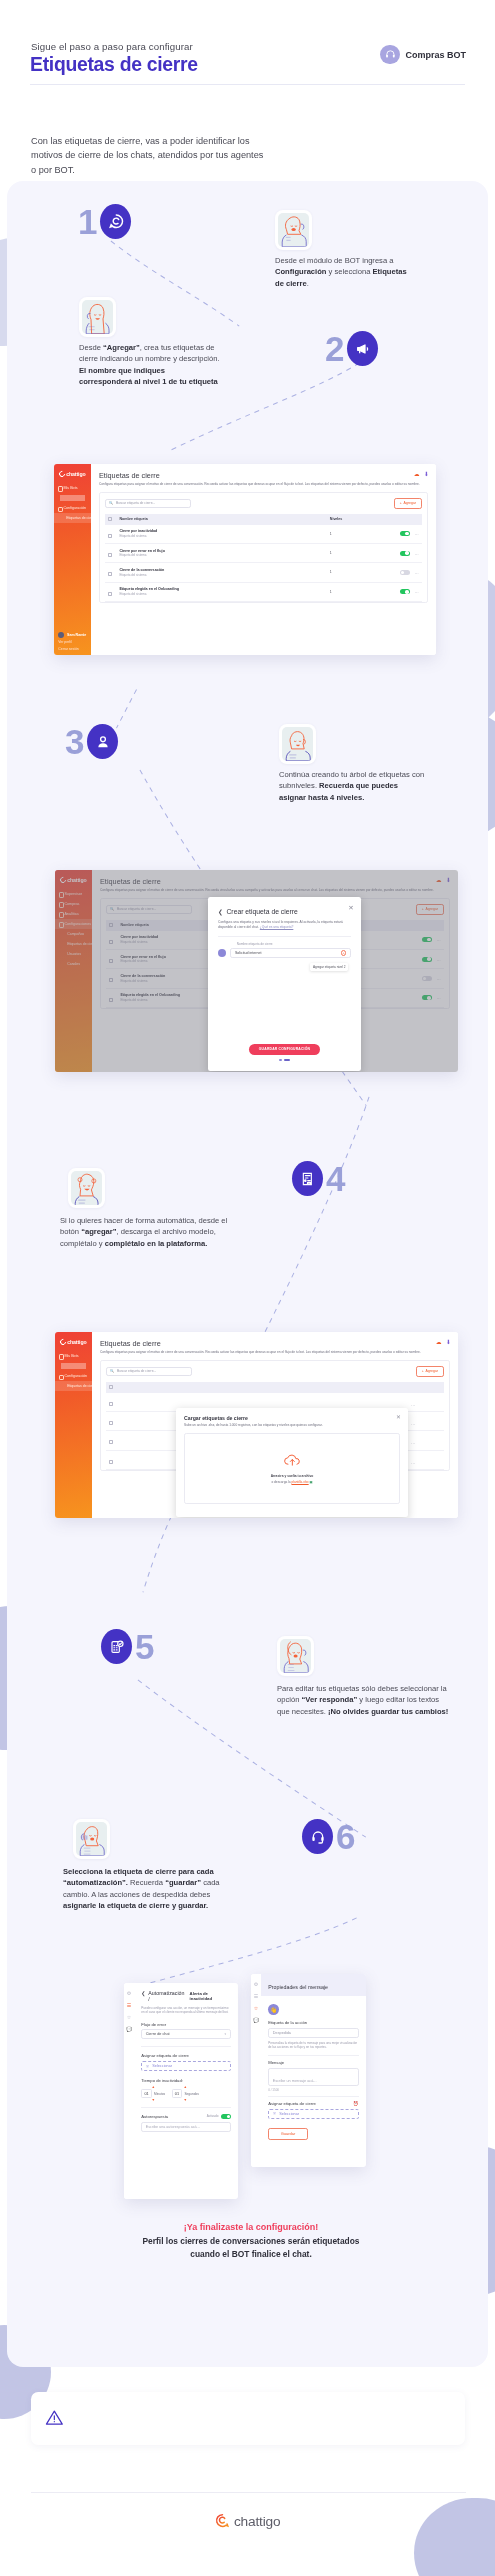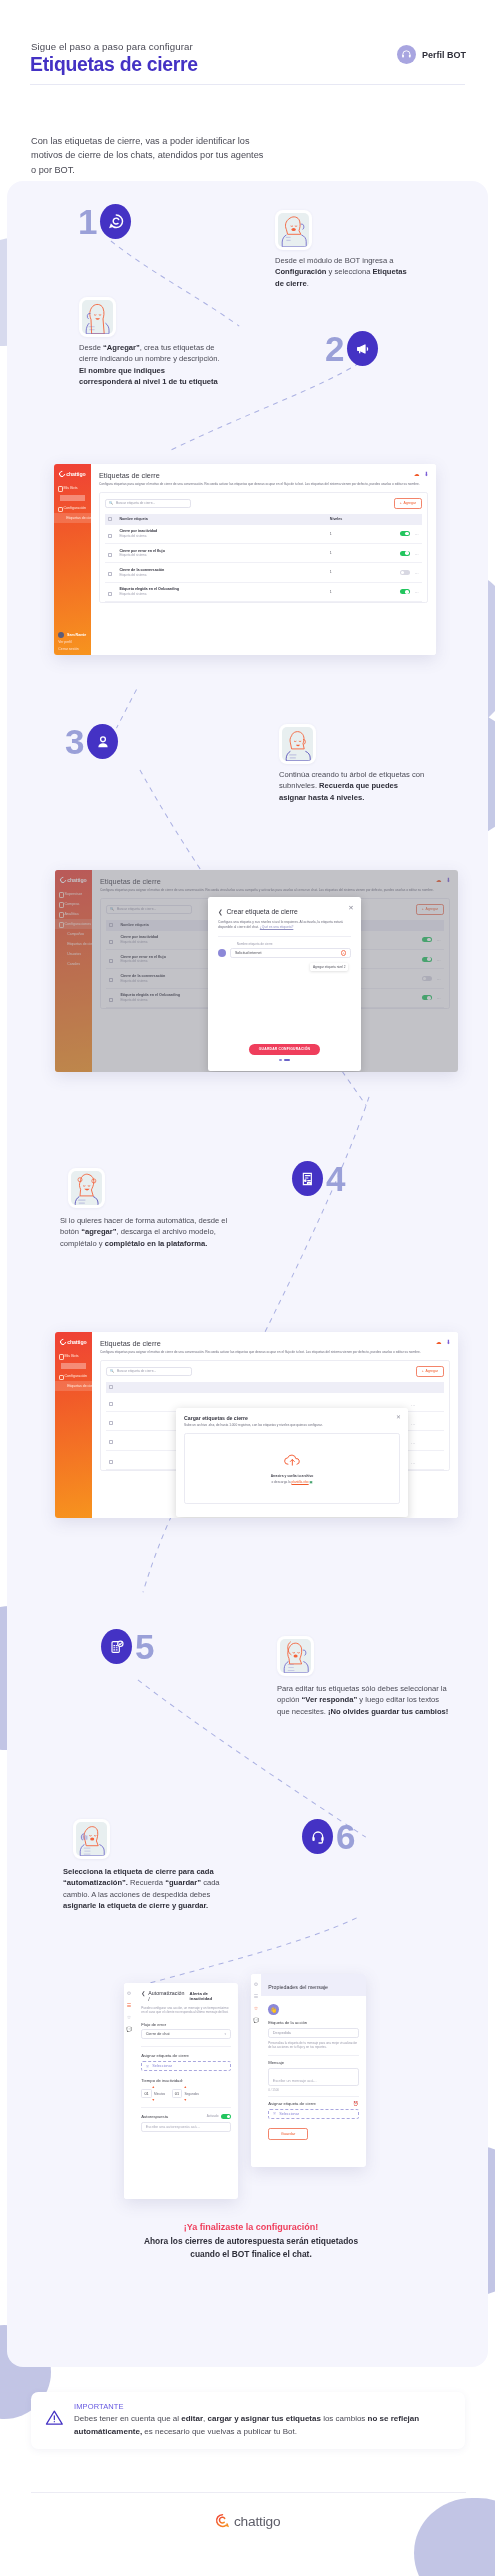--- a/index.html
+++ b/index.html
@@ -164,21 +164,21 @@
   <div class="kicker">Sigue el paso a paso para configurar</div>
   <div class="maintitle">Etiquetas de cierre</div>
   <div class="profile">
     <span class="av">
       <svg width="10.8" height="10.8" viewBox="0 0 24 24" fill="none" stroke="#fff" stroke-width="2" stroke-linecap="round">
         <path d="M4 14v-2a8 8 0 0 1 16 0v2"></path>
           <rect x="2.5" y="13" width="4" height="6" rx="1.6" fill="#fff" stroke="none"></rect>
           <rect x="17.5" y="13" width="4" height="6" rx="1.6" fill="#fff" stroke="none"></rect>
       </svg>
     </span>
-    <span class="lbl">Perfil BOT</span>
+    <span class="lbl">Compras BOT</span>
   </div>
   <div class="rule"></div>
 </div>
 
 <div id="intro">Con las etiquetas de cierre, vas a poder identificar los motivos de cierre de los chats, atendidos por tus agentes o por BOT.</div>
 
 <div id="panel"></div>
 
 <svg class="dash" style="left:108px;top:238px;" width="137" height="94" viewBox="0 0 190 130">
   <path d="M4 4 C 60 48, 120 78, 182 122" stroke="#aab0e2" stroke-width="1.4" fill="none" stroke-dasharray="7 7"></path>
@@ -779,34 +779,30 @@
       </div>
       <div style="margin-top:6.5px;">
         <span style="display:inline-block;border:0.7px solid #f3846a;color:#f15a29;border-radius:2.2px;font-size:4px;padding:2.9px 11.5px;">Guardar</span>
       </div>
     </div>
   </div>
 </div>
 
 <div id="result">
   <div class="t1">¡Ya finalizaste la configuración!</div>
-  <div class="t2" style="width:238px;margin:2.9px auto 0;">Ahora los cierres de autorespuesta serán etiquetados cuando el BOT finalice el chat.</div>
+  <div class="t2" style="width:238px;margin:2.9px auto 0;">Perfil los cierres de conversaciones serán etiquetados cuando el BOT finalice el chat.</div>
 </div>
 
 <div id="important">
   <div class="warn">
     <svg width="18.7" height="17.3" viewBox="0 0 26 24" fill="none" stroke="#4432c4" stroke-width="1.7" stroke-linejoin="round" stroke-linecap="round">
       <path d="M13 3 24 21H2z"></path>
         <path d="M13 9.5v5.2"></path>
         <circle cx="13" cy="17.6" r=".9" fill="#4432c4" stroke="none"></circle>
     </svg>
-  </div>
-  <div style="flex:1;">
-    <div class="ttl">IMPORTANTE</div>
-    <div class="body">Debes tener en cuenta que al <b>editar</b>, <b>cargar y asignar tus etiquetas</b> los cambios <b>no se reflejan automáticamente,</b> es necesario que vuelvas a publicar tu Bot.</div>
   </div>
 </div>
 
 <div id="footrule"></div>
 <div id="footer">
   <span>
     <svg width="15" height="15" viewBox="0 0 24 24" fill="none">
       <defs>
           <linearGradient id="cg" x1="0" y1="0" x2="1" y2="1">
         <stop offset="0%" stop-color="#ef4136"></stop>

